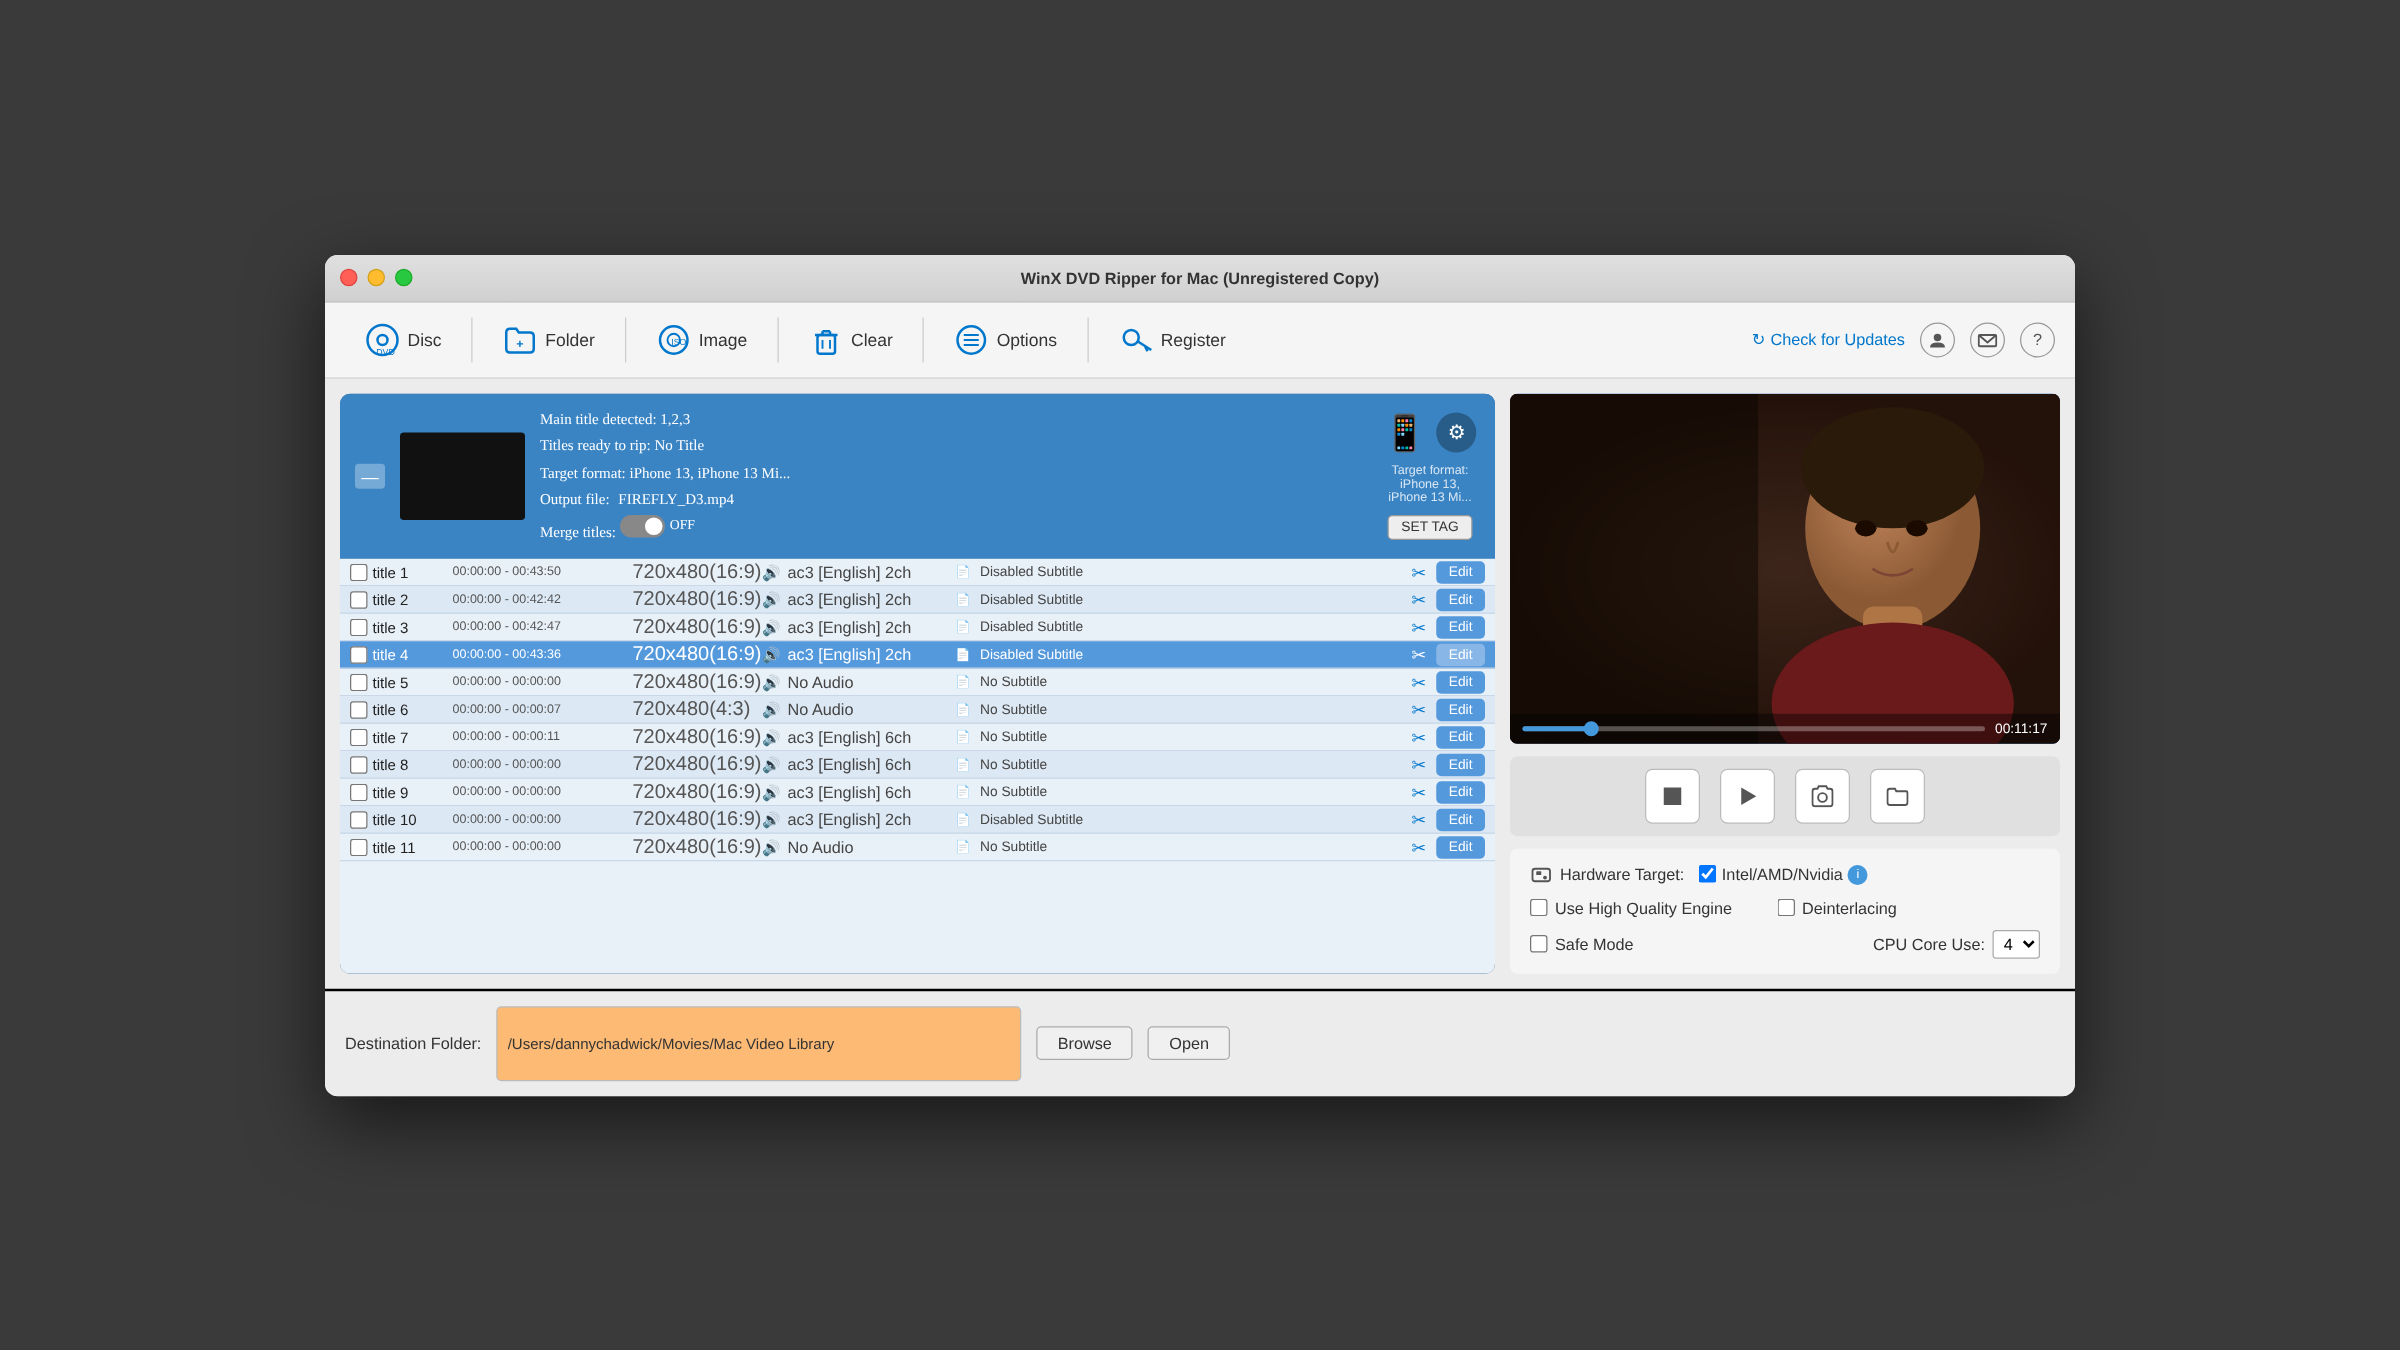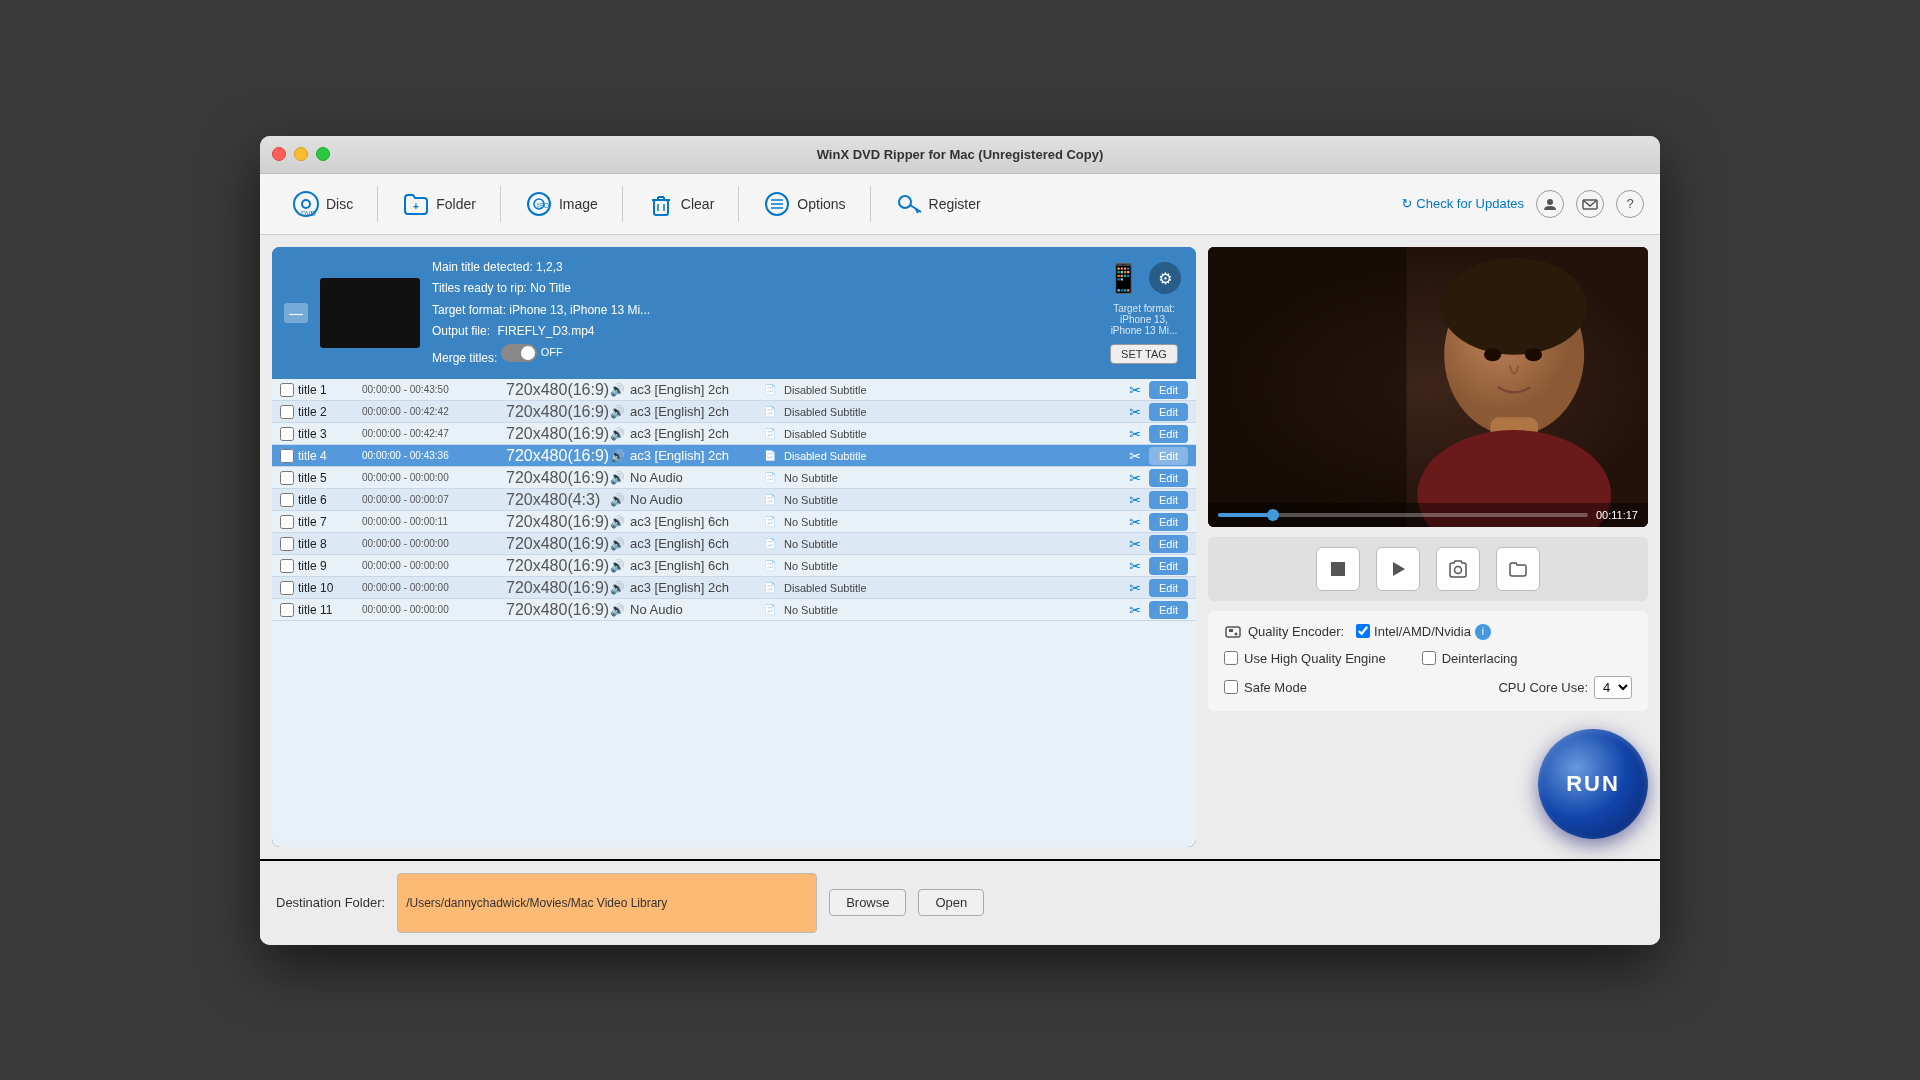--- a/index.html
+++ b/index.html
@@ -160,21 +160,21 @@
       background: #111;
       border-radius: 3px;
       flex-shrink: 0;
     }
     .info-text {
       flex: 1;
       color: white;
       font-size: 12px;
       line-height: 1.8;
     }
-    .info-text .line { display: block; }
+    .info-text .line { display: block; font-family: Liberation Serif, serif; }
     .toggle-switch {
       display: inline-flex;
       align-items: center;
       gap: 4px;
       font-size: 12px;
     }
     .toggle-track {
       width: 36px; height: 18px;
       background: #5599cc;
       border-radius: 9px;
@@ -859,21 +859,21 @@
       </div>
 
       <div class="settings-panel">
         <div class="settings-row">
           <span class="settings-label">
             <svg width="18" height="18" viewBox="0 0 18 18">
               <rect x="2" y="4" width="14" height="10" rx="2" fill="none" stroke="#555" stroke-width="1.5"></rect>
               <rect x="5" y="6" width="4" height="3" rx="0.5" fill="#555"></rect>
               <circle cx="12" cy="11" r="1.5" fill="#555"></circle>
             </svg>
-            <span>Quality Encoder:</span>
+            <span>Hardware Target:</span>
           </span>
           <span class="encoder-value">
             <input type="checkbox" checked="" class="settings-checkbox" style="">
             <span>Intel/AMD/Nvidia</span>
             <span class="info-icon">i</span>
           </span>
         </div>
         <div class="settings-row">
           <label class="settings-checkbox-label">
             <input type="checkbox" class="settings-checkbox" style="">
@@ -896,25 +896,20 @@
               <option>1</option>
               <option>2</option>
               <option>3</option>
               <option>6</option>
               <option>8</option>
             </select>
           </span>
         </div>
       </div>
 
-      <div class="run-btn-container">
-        <button class="run-btn">
-          <span>RUN</span>
-        </button>
-      </div>
 
     </div>
   </div>
 
   <div class="bottom-bar">
     <span class="dest-label">Destination Folder:</span>
     <input type="text" class="dest-input" value="/Users/dannychadwick/Movies/Mac Video Library" style="">
     <button class="browse-btn">Browse</button>
     <button class="open-btn">Open</button>
   </div>

